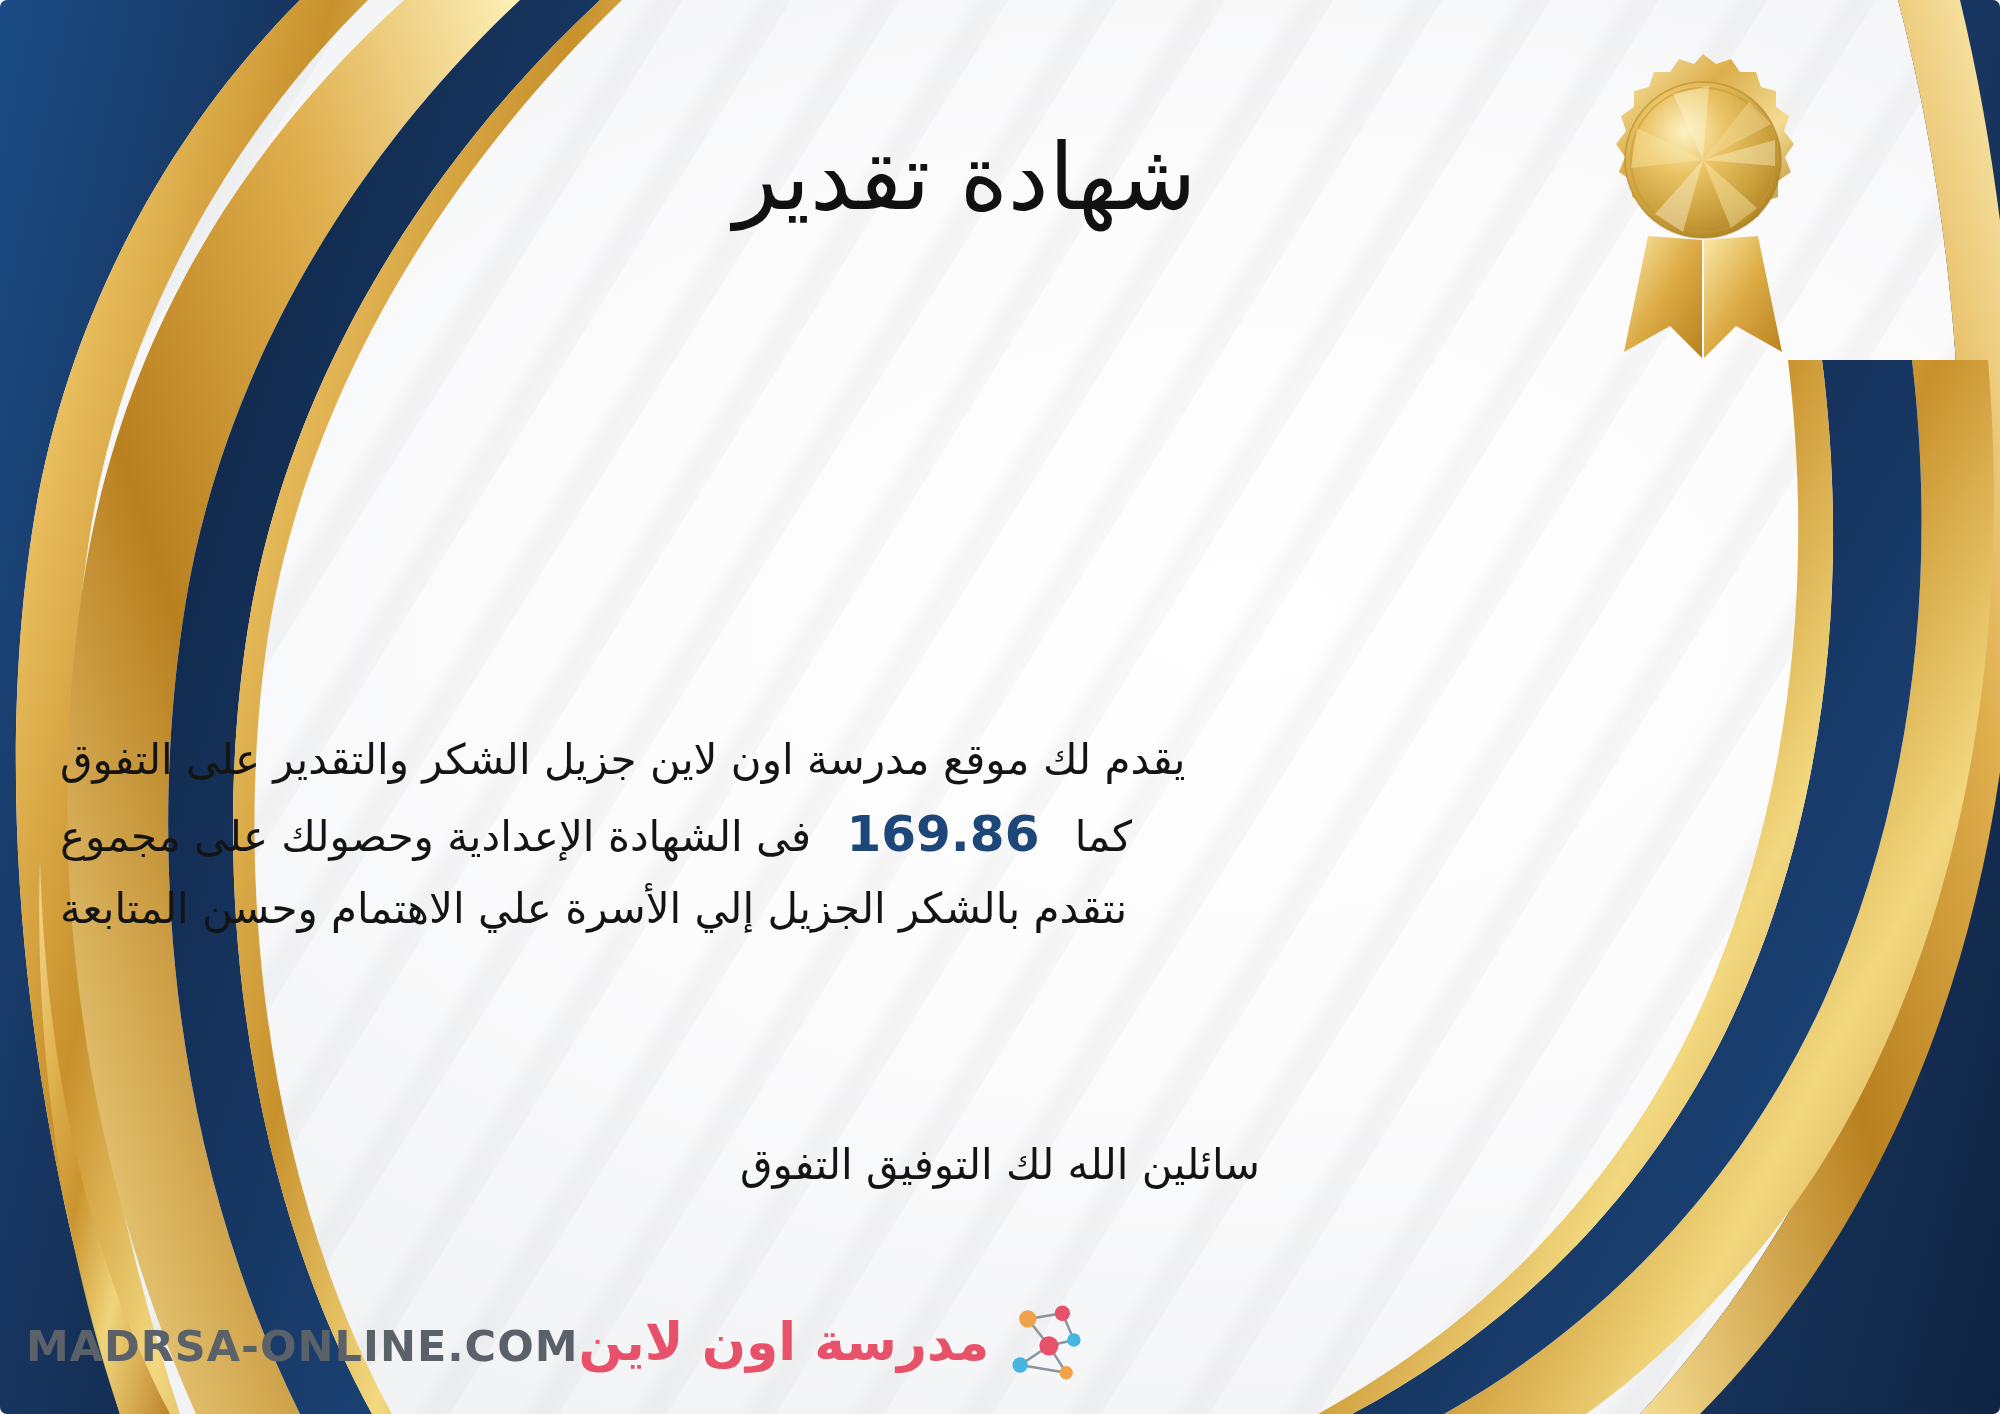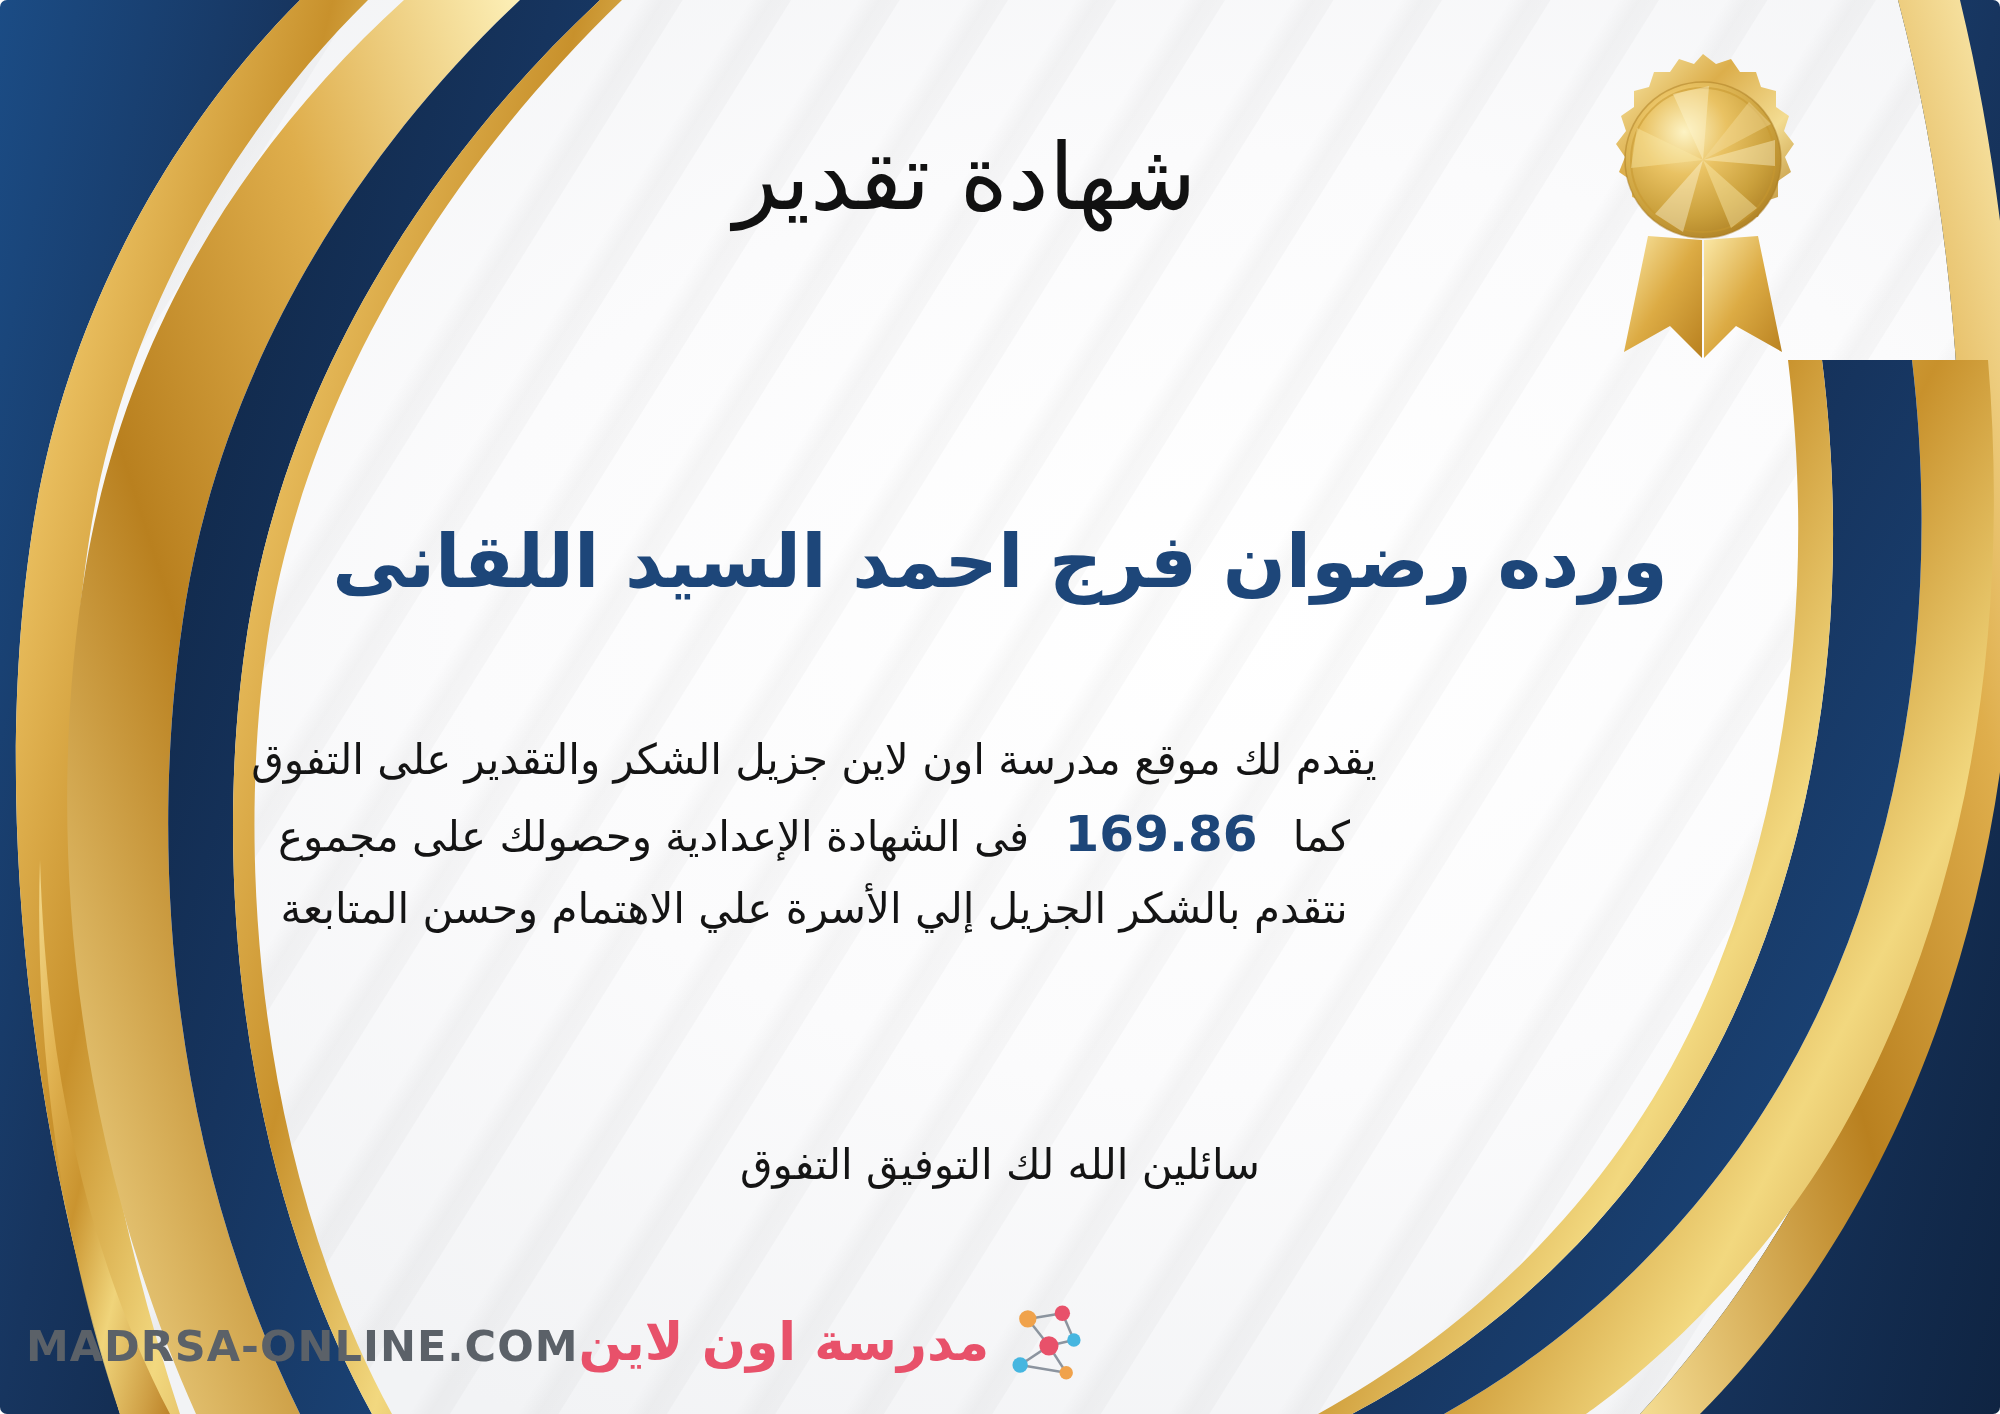--- a/index.html
+++ b/index.html
@@ -80,21 +80,21 @@
     line-height: 1.12;
     padding: 0 150px;
   }
 
   .body-block {
     position: absolute;
     top: 726px;
     left: 0;
     width: 1628px;
     padding: 0 60px;
-    text-align: center;
+    text-align: left;
     font-size: 42px;
     color: #141414;
     line-height: 1.62;
   }
 
   .body-line {
     display: block;
     white-space: nowrap;
   }
 
@@ -268,21 +268,20 @@
         <path d="M0,0 L46,-58 L68,-36 Z" fill="#f6dfa0"></path>
       </g>
       <circle r="78" fill="none" stroke="#a97c22" stroke-width="1.5" opacity="0.5"></circle>
     </g>
   </svg>
 
   <div class="content">
 
     <div class="cert-title">شهادة تقدير</div>
 
-    <div class="student-name">ورده رضوان فرج احمد السيد  اللقانى</div>
 
     <div class="body-block">
       <span class="body-line">يقدم لك موقع مدرسة اون لاين جزيل الشكر  والتقدير على التفوق</span>
       <span class="body-line">
         <span>كما</span>
         <span class="grade-value">169.86</span>
         <span>فى الشهادة الإعدادية وحصولك على مجموع</span>
       </span>
       <span class="body-line">نتقدم  بالشكر الجزيل إلي الأسرة علي الاهتمام وحسن المتابعة</span>
     </div>

